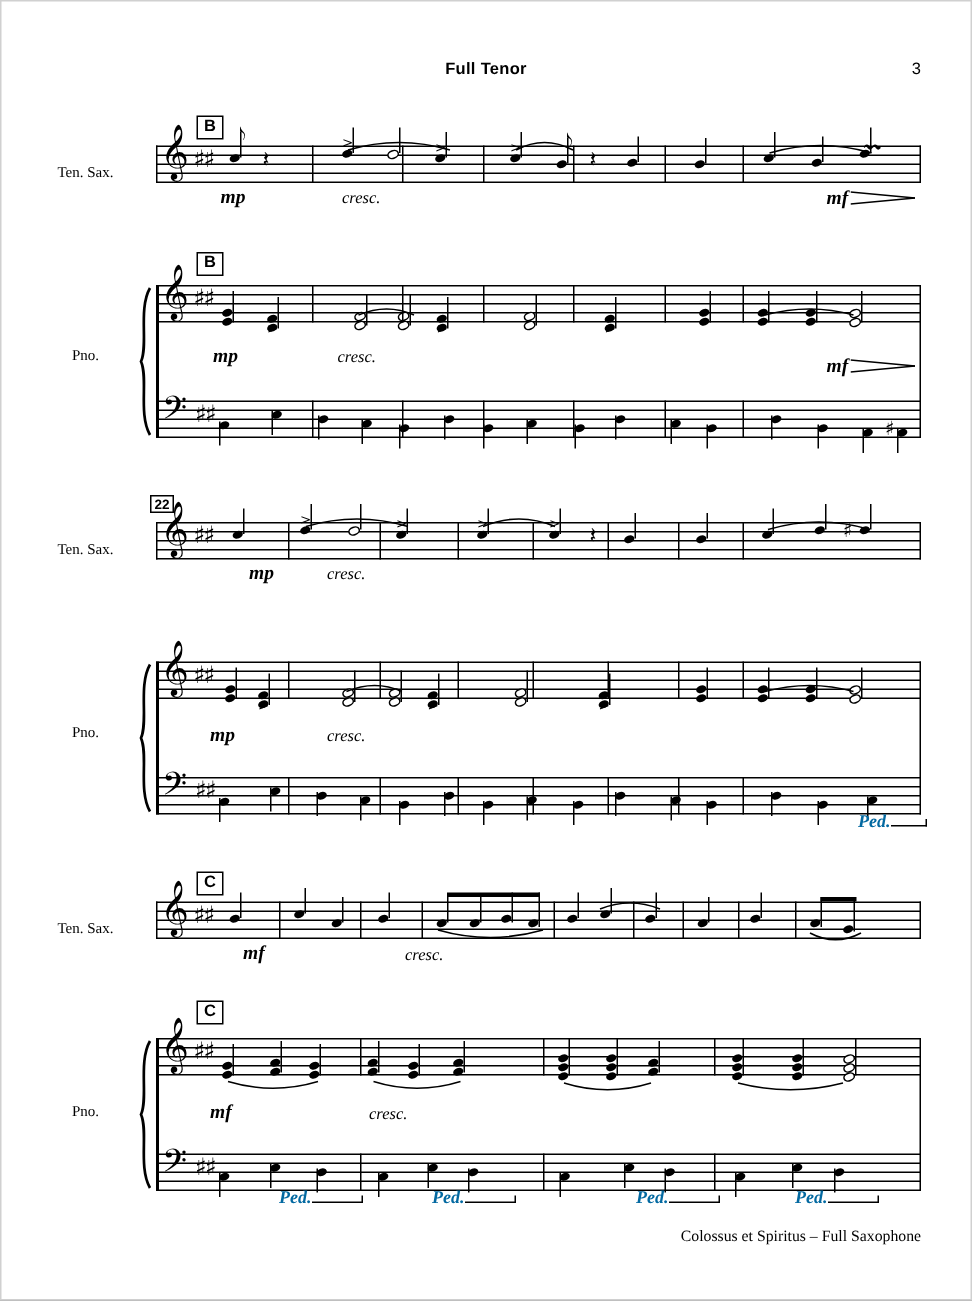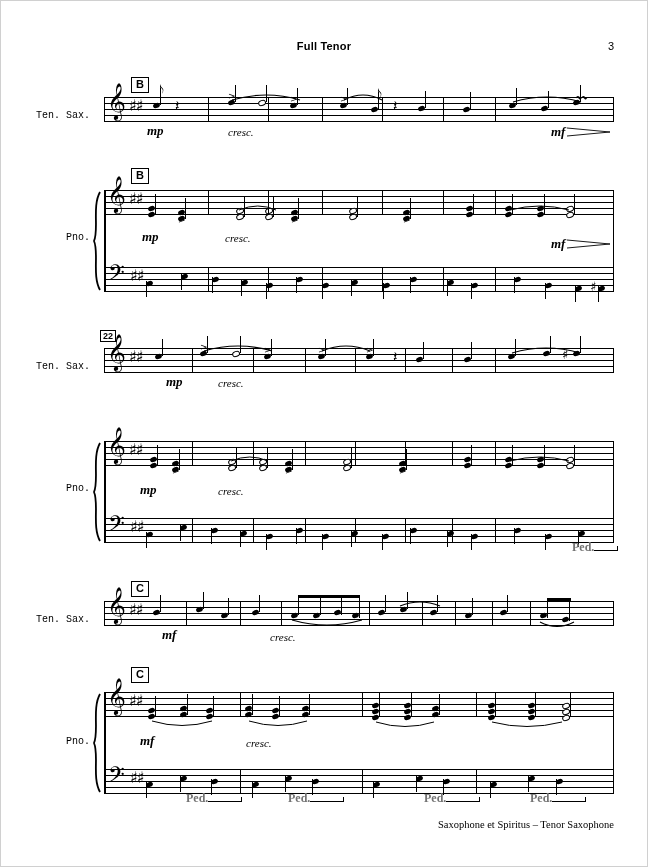--- a/index.html
+++ b/index.html
@@ -85,24 +85,24 @@
   .brace svg { display: block; }
 
   .sysbracket {
     position: absolute;
     width: 2px;
     background: #000;
   }
 
   .inst-label {
     position: absolute;
-    font-family: Liberation Mono, monospace;
+    font-family: Liberation Serif, serif;
     font-size: 10px;
     color: #000;
-    text-align: right;
+    text-align: center;
     white-space: nowrap;
   }
 
   .rehearsal {
     position: absolute;
     font-family: "Liberation Sans", sans-serif;
     font-weight: bold;
     font-size: 11px;
     border: 1.4px solid #000;
     padding: 1px 4px 2px 4px;
@@ -134,21 +134,22 @@
     font-family: "Liberation Serif", serif;
     font-style: italic;
     font-size: 11px;
     color: #000;
   }
   .ped {
     position: absolute;
     font-family: "Liberation Serif", serif;
     font-size: 12px;
     font-weight: bold;
-    color: #737373;
+    font-style: italic;
+    color: #0369a1;
     white-space: nowrap;
   }
   .ped-line {
     position: absolute;
     height: 1px;
     background: #000;
   }
   .ped-tick {
     position: absolute;
     width: 1px;
@@ -236,21 +237,21 @@
   .hairpin svg { display: block; }
 </style>
 </head>
 <body>
 
 <div class="page">
   <div class="page-border"></div>
 
   <div class="header-title">Full Tenor</div>
   <div class="page-number">3</div>
-  <div class="footer-title">Saxophone et Spiritus – Tenor Saxophone</div>
+  <div class="footer-title">Colossus et Spiritus – Full Saxophone</div>
 
   <div class="system">
 
     <div class="rehearsal" style="left:131px; top:77px;">B</div>
 
     <div class="inst-label" style="left:24px; top:110px; width:66px;">Ten. Sax.</div>
     <div class="staff" style="left:104px; top:97px; width:510px; height:25px;">
       <div class="line"></div>
         <div class="line"></div>
         <div class="line"></div>

